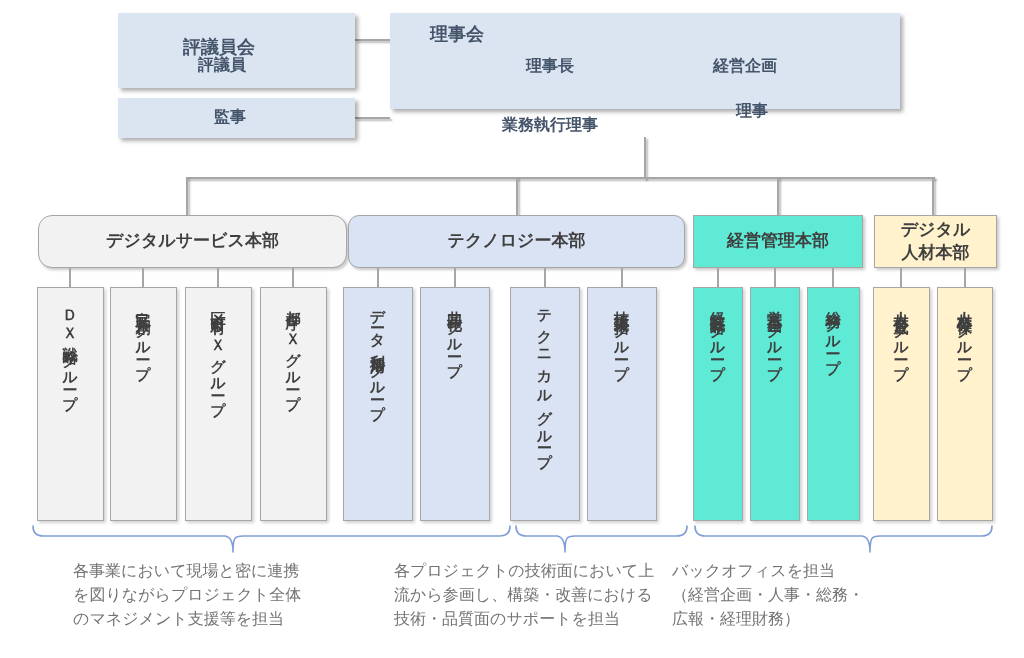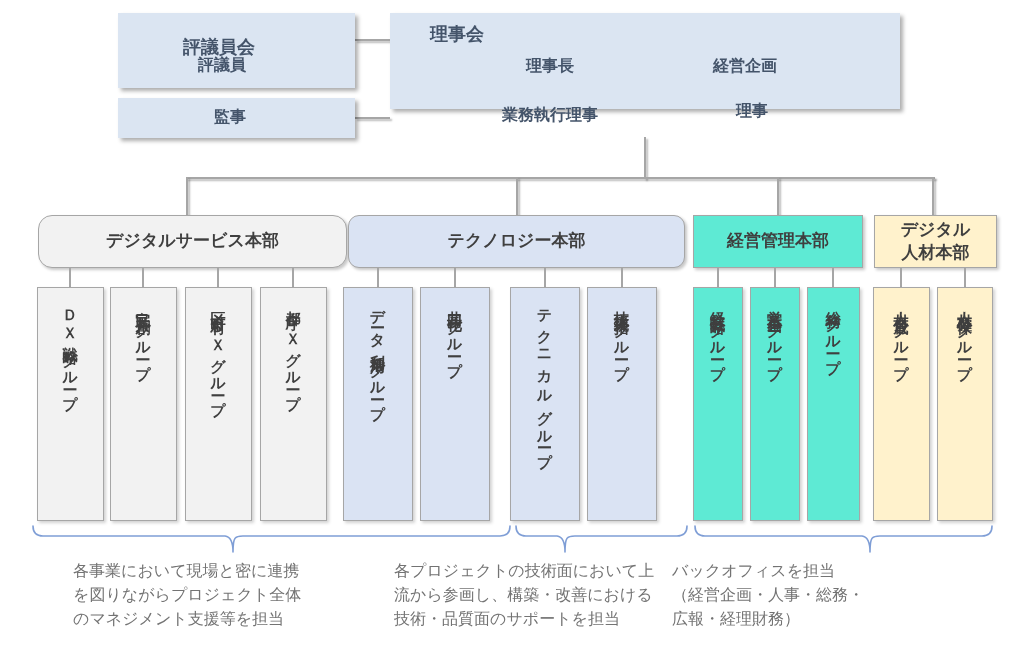--- a/index.html
+++ b/index.html
@@ -59,21 +59,21 @@
   </div>
 
   <div class="bigbox" style="left:118px;top:98px;width:237px;height:40px;">
     <span class="biglabel" style="left:112px;top:9px;">監事</span>
   </div>
 
   <div class="bigbox" style="left:390px;top:13px;width:510px;height:96px;">
     <span class="bigtitle" style="left:40px;top:9px;">理事会</span>
     <span class="biglabel" style="left:160px;top:43px;">理事長</span>
     <span class="biglabel" style="left:355px;top:43px;">経営企画</span>
-    <span class="biglabel" style="left:160px;top:92px;">業務執行理事</span>
+    <span class="biglabel" style="left:160px;top:102px;">業務執行理事</span>
     <span class="biglabel" style="left:362px;top:88px;">理事</span>
   </div>
 
   <div class="hdr f-grey" style="left:38px;width:309px;border-radius:14px;">デジタルサービス本部</div>
   <div class="hdr f-blue" style="left:348px;width:337px;border-radius:11px;">テクノロジー本部</div>
   <div class="hdr f-peach" style="left:693px;width:170px;">経営管理本部</div>
   <div class="hdr f-yellow" style="left:874px;width:123px;">デジタル
 人材本部</div>
 
   <div class="tick" style="left:69px;"></div>

